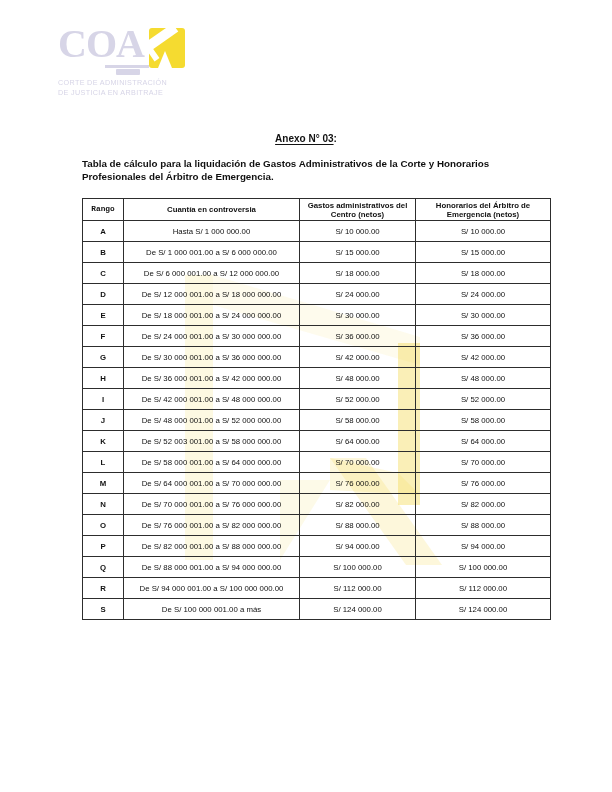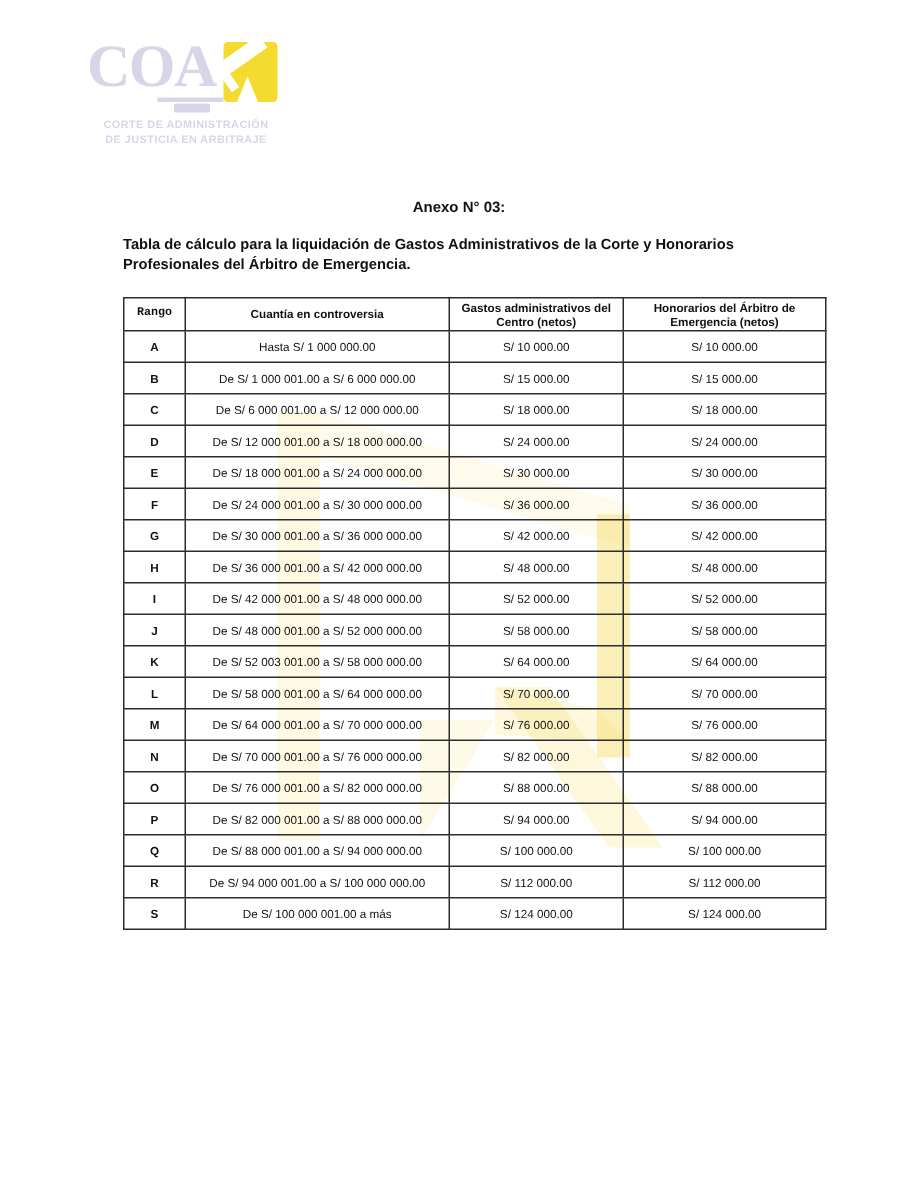--- a/index.html
+++ b/index.html
@@ -19,28 +19,28 @@
   
   .logo{position:absolute;left:58px;top:24px;width:140px;}
   .logo-word{
     font-family:"Liberation Serif",serif;font-weight:bold;font-size:40px;line-height:40px;
     color:var(--logo-lavender);letter-spacing:-1px;display:inline-block;
   }
   .logo-mark{position:absolute;left:90px;top:3px;}
   .logo-underbar{position:absolute;left:47px;top:41px;width:44px;height:3px;background:var(--logo-lavender);}
   .logo-pedestal{position:absolute;left:58px;top:45px;width:24px;height:6px;background:var(--logo-lavender);border-radius:1px;}
   .tagline{
-    position:absolute;left:0px;top:54px;width:132px;text-align:center;
-    font-size:7.2px;font-weight:bold;letter-spacing:.35px;color:var(--logo-lavender);line-height:10px;
+    position:absolute;left:0px;top:54px;width:132px;text-align:left;
+    font-size:7.2px;font-weight:normal;letter-spacing:.35px;color:var(--logo-lavender);line-height:10px;
   }
   
   .watermark{position:absolute;left:180px;top:265px;pointer-events:none;z-index:0;}
   
   .title{position:absolute;left:0;top:133px;width:612px;text-align:center;font-size:10px;font-weight:bold;color:#111;z-index:2;}
-  .title .u{text-underline-offset:2px;}
+  .title .u{text-decoration:underline;text-underline-offset:2px;}
   .intro{position:absolute;left:82px;top:158px;width:458px;font-size:9.8px;font-weight:bold;color:#111;line-height:12.5px;z-index:2;}
   
   .table-wrap{position:absolute;left:82px;top:198px;z-index:1;}
   table.rates{border-collapse:collapse;table-layout:fixed;width:449px;border:1.5px solid var(--table-border);}
   table.rates th,table.rates td{
     border:1px solid var(--table-border);
     font-size:7.8px;color:#111;text-align:center;vertical-align:middle;padding:0 2px;
     background:transparent;
   }
   table.rates th{height:21px;font-weight:bold;line-height:9px;border-width:1.5px;}

